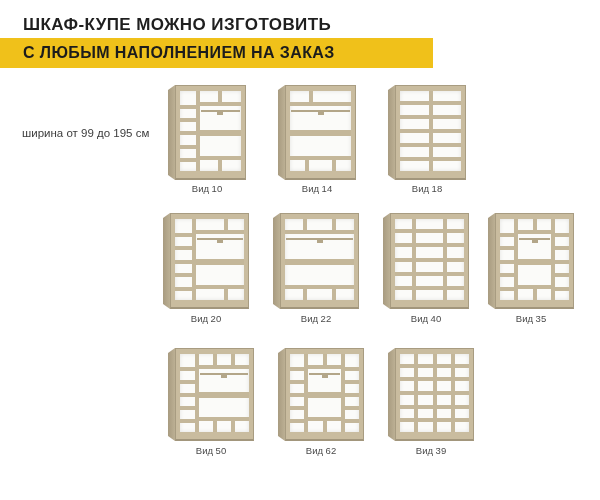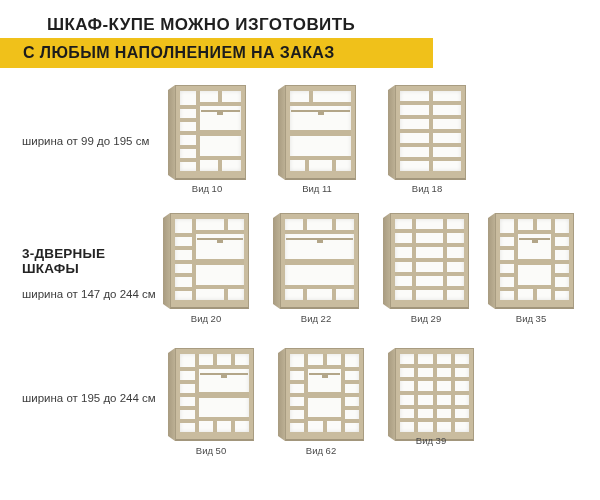--- a/index.html
+++ b/index.html
@@ -1,29 +1,29 @@
 <!DOCTYPE html>
 <html><head>
 <meta charset="utf-8">
 <style>
   html,body{margin:0;padding:0;background:#fff;}
   .canvas{position:relative;width:600px;height:500px;background:#ffffff;overflow:hidden;
           font-family:"Liberation Sans", sans-serif;}
 
   
   .title{position:absolute;left:23px;top:15px;font-size:17px;font-weight:bold;
-         color:#1f1f1f;letter-spacing:0.4px;margin-left:24px;}
+         color:#1f1f1f;letter-spacing:0.4px;}
   .banner{position:absolute;left:0;top:38px;width:433px;height:30px;background:#f0c11a;
           display:flex;align-items:center;}
   .banner-text{padding-left:23px;font-size:16px;font-weight:bold;color:#1c1c1c;letter-spacing:0.4px;}
 
   
   .cat{position:absolute;left:22px;width:140px;}
   .cat-name{font-size:13.5px;font-weight:bold;color:#242424;letter-spacing:0.2px;}
-  .cat-sub{font-size:11.5px;color:#3c3c3c;margin-top:12px;}
+  .cat-sub{font-size:11.5px;color:#3c3c3c;margin-top:4px;}
 
   
   .ward{position:absolute;display:flex;}
   .w-side{flex:0 0 7px;background:linear-gradient(90deg,#a89b80,#bcb094);
           clip-path:polygon(0 5px,100% 0,100% 100%,0 calc(100% - 5px));}
   .w-front{flex:1;background:#c9bc9f;border:1px solid #a89c81;border-bottom:2px solid #a2967c;
            padding:5px 4px 7px 4px;display:flex;}
   .w-int{flex:1;display:flex;background:#fbfbf9;box-shadow:inset 0 0 4px rgba(0,0,0,0.10);}
   .vdiv{flex:0 0 4px;background:#c4b79a;}
   .hshelf{flex:0 0 4px;background:#c4b79a;}
@@ -53,26 +53,21 @@
 <div class="canvas">
 
   <div class="title">ШКАФ-КУПЕ МОЖНО ИЗГОТОВИТЬ</div>
   <div class="banner">
     <div class="banner-text">С ЛЮБЫМ НАПОЛНЕНИЕМ НА ЗАКАЗ</div>
   </div>
 
   <div class="cat" style="top:123px">
     <div class="cat-sub">ширина от 99 до 195 см</div>
   </div>
-  <div class="cat" style="top:246px">
-    <div class="cat-name">3-ДВЕРНЫЕ ШКАФЫ</div>
-    <div class="cat-sub">ширина от 147 до 244 см</div>
-  </div>
   <div class="cat" style="top:380px">
-    <div class="cat-sub">ширина от 195 до 244 см</div>
   </div>
 
   <div class="ward" style="left:168px;top:85px;width:78px;height:95px">
     <div class="w-side"></div>
     <div class="w-front">
         <div class="w-int">
       <div class="col" style="flex:0 0 26%">
             <div class="cell tall"></div>
             <div class="hshelf"></div>
             <div class="cell"></div>
@@ -133,21 +128,21 @@
               <div class="cell" style="flex: 1 1 0%;"></div>
               <div class="vdiv"></div>
               <div class="cell" style="flex: 1.5 1 0%;"></div>
               <div class="vdiv"></div>
               <div class="cell" style="flex: 1 1 0%;"></div>
             </div>
       </div>
     </div>
       </div>
   </div>
-  <div class="wlabel" style="left:278px;top:183px;width:78px">Вид 11</div>
+  <div class="wlabel" style="left:278px;top:183px;width:78px">Вид 14</div>
 
   <div class="ward" style="left:388px;top:85px;width:78px;height:95px">
     <div class="w-side"></div>
     <div class="w-front">
         <div class="w-int">
       <div class="col" style="flex:1">
             <div class="cell"></div>
             <div class="hshelf"></div>
             <div class="cell"></div>
             <div class="hshelf"></div>
@@ -295,21 +290,21 @@
             <div class="hshelf"></div>
             <div class="cell"></div>
             <div class="hshelf"></div>
             <div class="cell"></div>
             <div class="hshelf"></div>
             <div class="cell"></div>
           </div>
     </div>
       </div>
   </div>
-  <div class="wlabel" style="left:383px;top:313px;width:86px">Вид 29</div>
+  <div class="wlabel" style="left:383px;top:313px;width:86px">Вид 40</div>
 
   <div class="ward" style="left:488px;top:213px;width:86px;height:96px">
     <div class="w-side"></div>
     <div class="w-front">
         <div class="w-int">
       <div class="col" style="flex:0 0 21%">
             <div class="cell tall"></div>
             <div class="hshelf"></div>
             <div class="cell"></div>
             <div class="hshelf"></div>
@@ -520,16 +515,16 @@
             <div class="hshelf"></div>
             <div class="cell"></div>
             <div class="hshelf"></div>
             <div class="cell"></div>
             <div class="hshelf"></div>
             <div class="cell"></div>
           </div>
     </div>
       </div>
   </div>
-  <div class="wlabel" style="left:388px;top:435px;width:86px">Вид 39</div>
+  <div class="wlabel" style="left:388px;top:445px;width:86px">Вид 39</div>
 
 
 </div>
 
 </body></html>

